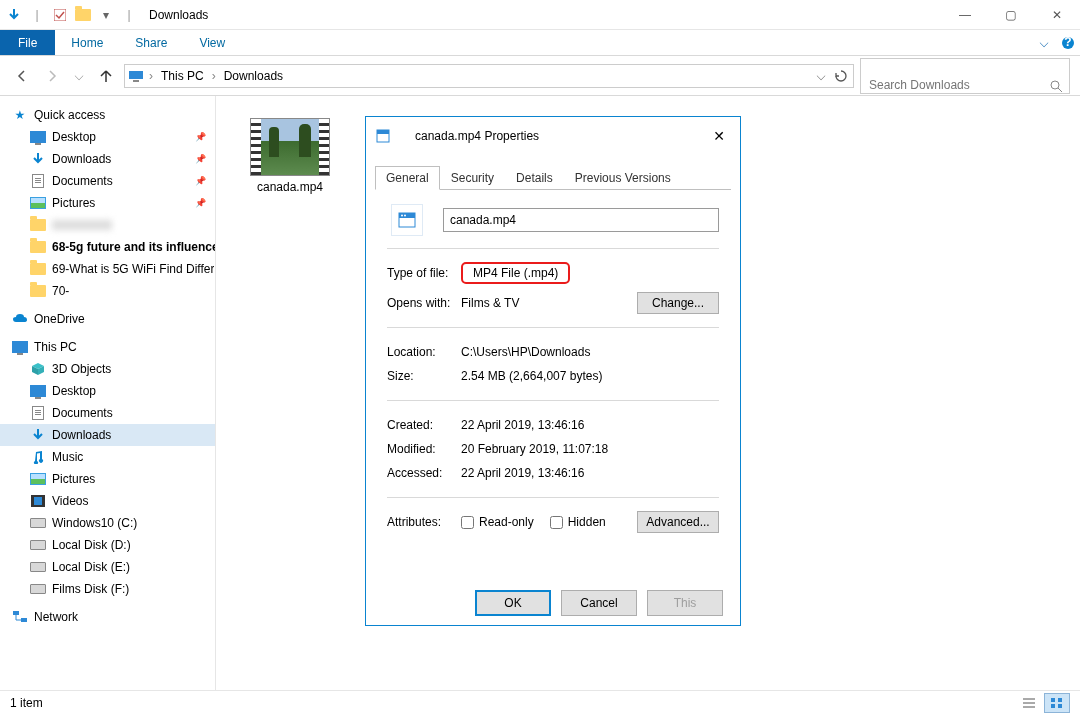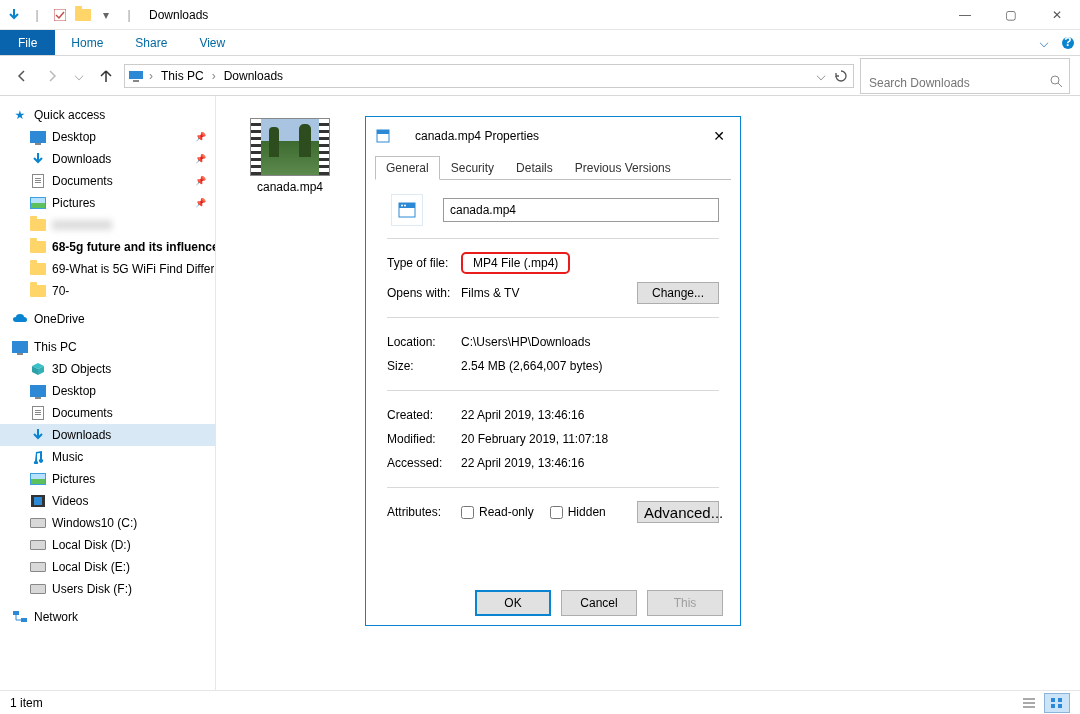--- a/index.html
+++ b/index.html
@@ -18,21 +18,21 @@
   .ribbon .help{width:24px;display:flex;align-items:center;justify-content:center;}
   .addrrow{height:40px;display:flex;align-items:center;padding:0 10px;border-bottom:1px solid #d9d9d9;gap:6px;}
   .navbtn{width:24px;height:24px;display:flex;align-items:center;justify-content:center;color:#999;}
   .navbtn.active{color:#333;}
   .markerbtn{width:18px;height:24px;display:flex;align-items:center;justify-content:center;color:#333;}
   .addrbar{flex:1;height:24px;border:1px solid #ccc;display:flex;align-items:center;padding:0 3px;gap:4px;}
   .crumbsep{color:#888;padding:0 1px;}
   .crumb{padding:0 3px;}
   .addricons{margin-left:auto;display:flex;gap:2px;}
   .addricons .ai{width:18px;height:18px;display:flex;align-items:center;justify-content:center;color:#666;}
-  .searchbox{width:210px;height:36px;border:1px solid #ccc;display:flex;align-items:flex-start;padding:16px 6px;}
+  .searchbox{width:210px;height:36px;border:1px solid #ccc;display:flex;align-items:flex-end;padding:0 6px;}
   .searchbox input{border:none;outline:none;flex:1;font-size:12px;color:#777;background:transparent;}
   .body{display:flex;position:absolute;top:96px;bottom:24px;left:0;right:0;}
   .nav{width:216px;border-right:1px solid #e6e6e6;overflow:hidden;padding:8px 0;}
   .navitem{height:22px;display:flex;align-items:center;padding-left:12px;gap:6px;position:relative;}
   .navitem.indent{padding-left:30px;}
   .navitem.indent2{padding-left:30px;}
   .navitem.sel{background:#d9e8f5;}
   .navitem .nicon{width:16px;height:16px;display:flex;align-items:center;justify-content:center;flex-shrink:0;}
   .pin{position:absolute;right:8px;color:#888;font-size:9px;}
   .navhead{height:22px;display:flex;align-items:center;padding-left:12px;gap:6px;margin-top:6px;}
@@ -46,34 +46,34 @@
   .thumbname{margin-top:4px;font-size:12px;}
   .statusbar{position:absolute;bottom:0;left:0;right:0;height:24px;border-top:1px solid #e6e6e6;display:flex;align-items:center;padding:0 10px;}
   .viewicons{margin-left:auto;display:flex;gap:2px;}
   .vbtn{width:26px;height:20px;border:1px solid transparent;display:flex;align-items:center;justify-content:center;}
   .vbtn.active{background:#cce4f7;border:1px solid #8cb4d8;}
 
   
   .propdlg{position:absolute;left:365px;top:116px;width:376px;height:510px;background:#fff;border:1px solid #0a84d0;padding:7px 9px 9px 9px;display:flex;flex-direction:column;}
   .propttl{height:24px;display:flex;align-items:center;gap:24px;}
   .propttl .closebtn{margin-left:auto;font-size:14px;width:24px;text-align:center;}
-  .tabstrip{display:flex;border-bottom:1px solid #bfbfbf;margin-top:8px;}
+  .tabstrip{display:flex;border-bottom:1px solid #bfbfbf;margin-top:18px;}
   .ptab{padding:4px 10px;border:1px solid transparent;border-bottom:none;position:relative;color:#333;}
   .ptab.active{border:1px solid #bfbfbf;border-bottom:1px solid #fff;margin-bottom:-1px;background:#fff;}
   .propbody{flex:1;padding:14px 12px 8px 12px;}
   .irow{display:flex;align-items:center;}
   .fileicon{width:32px;height:32px;border:1px solid #dfeaf5;display:flex;align-items:center;justify-content:center;background:#fff;margin-right:20px;margin-left:4px;}
   .fnameinput{flex:1;height:24px;border:1px solid #9a9a9a;padding:0 6px;}
   .sep{border-top:1px solid #d9d9d9;margin:12px 0;}
   .kvrow{display:flex;align-items:center;min-height:24px;}
   .klabel{width:74px;}
   .kval{flex:1;}
   .redbox{border:2px solid #ea1b1b;border-radius:5px;padding:2px 10px;display:inline-block;}
   .changebtn{width:82px;height:22px;border:1px solid #adadad;background:#e1e1e1;font-size:12px;margin-left:auto;}
-  .advbtn{width:82px;height:22px;border:1px solid #adadad;background:#e1e1e1;font-size:15px;margin-left:auto;}
+  .advbtn{width:82px;height:22px;border:1px solid #adadad;background:#e1e1e1;font-size:12px;margin-left:auto;}
   .chkrow input{margin:0 5px 0 0;vertical-align:middle;}
   .dlgbtns{display:flex;justify-content:flex-end;gap:10px;padding:10px 8px 0 0;}
   .dlgbtn{width:76px;height:26px;border:1px solid #adadad;background:#e1e1e1;font-size:12px;}
   .dlgbtn.primary{border:2px solid #0a84d0;background:#e1e1e1;}
   .dlgbtn.disabled{color:#9e9e9e;}
 
   svg{display:block;}
   .ico-folder{width:16px;height:12px;background:#ffd469;border-radius:1px;position:relative;}
   .ico-folder::before{content:"";position:absolute;left:0;top:-3px;width:7px;height:3px;background:#ffd469;border-radius:1px 1px 0 0;}
   .ico-monitor{width:16px;height:12px;background:#2d89d6;border:1px solid #2d89d6;position:relative;}
@@ -325,21 +325,21 @@
         <div class="navitem indent2">
           <span class="nicon">
             <div class="ico-drive"></div>
           </span>
           <span>Local Disk (E:)</span>
         </div>
         <div class="navitem indent2">
           <span class="nicon">
             <div class="ico-drive"></div>
           </span>
-          <span>Users Disk (F:)</span>
+          <span>Films Disk (F:)</span>
         </div>
       </div>
 
     <div class="navhead">
       <span class="nicon">
           <svg width="16" height="14">
             <rect x="1" y="1" width="6" height="4" fill="#2d89d6"></rect>
             <rect x="9" y="8" width="6" height="4" fill="#2d89d6"></rect>
             <path d="M4 5 L4 10 L9 10" stroke="#2d89d6" fill="none"></path>
           </svg>

